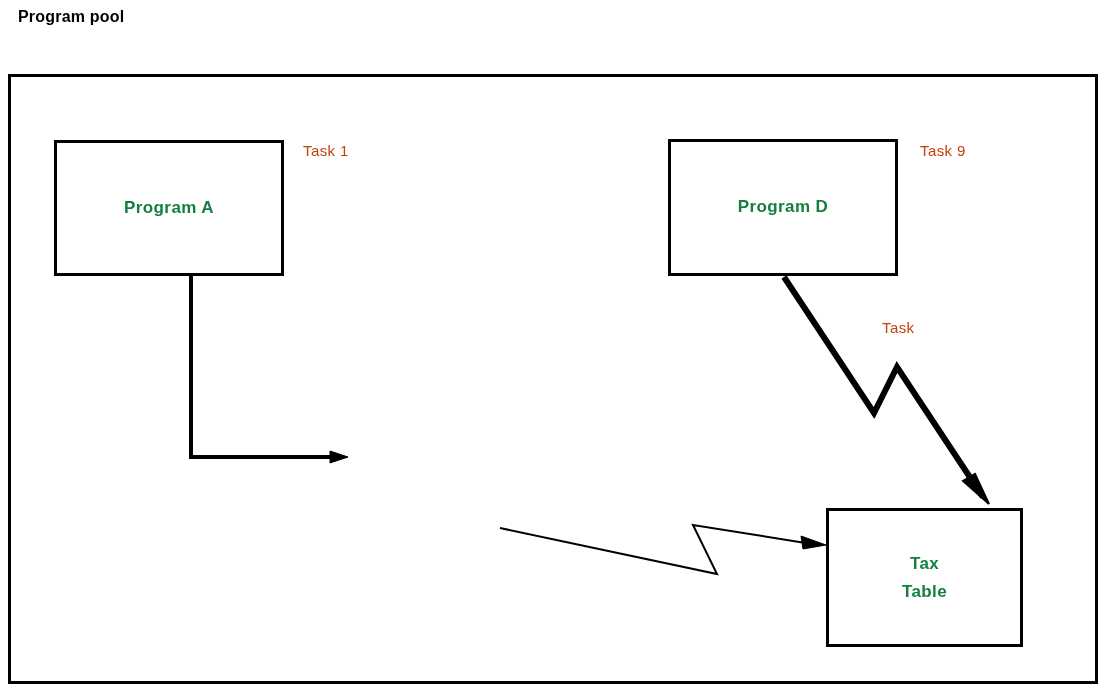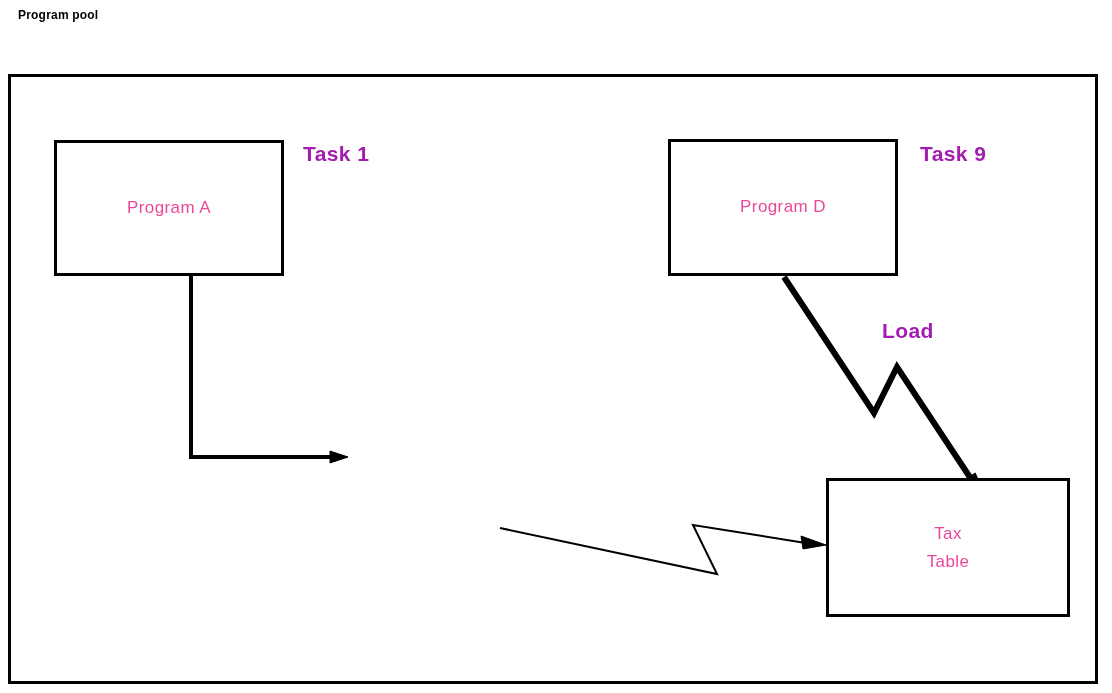--- a/index.html
+++ b/index.html
@@ -14,21 +14,21 @@
     position: relative;
     width: 1112px;
     height: 693px;
     background: #ffffff;
     overflow: hidden;
   }
   .title {
     position: absolute;
     left: 18px;
     top: 8px;
-    font-size: 12px;
+    font-size: 16px;
     font-weight: bold;
     color: #000000;
     letter-spacing: 0.2px;
     white-space: nowrap;
   }
   .frame {
     position: absolute;
     left: 8px;
     top: 74px;
     width: 1090px;
@@ -40,40 +40,40 @@
   .node {
     position: absolute;
     border: 3px solid #000000;
     box-sizing: border-box;
     background: #ffffff;
     display: flex;
     align-items: center;
     justify-content: center;
     text-align: center;
     font-size: 17px;
-    font-weight: normal;
-    color: #ec4899;
+    font-weight: bold;
+    color: #15803d;
     letter-spacing: 0.4px;
     line-height: 1.45;
   }
   .node-label {
     display: block;
     white-space: pre-line;
   }
   #node-program-a { left: 54px;  top: 140px; width: 230px; height: 136px; }
   #node-program-d { left: 668px; top: 139px; width: 230px; height: 137px; }
   #node-program-b { left: 348px; top: 390px; width: 231px; height: 138px; }
-  #node-tax-table { left: 826px; top: 478px; width: 244px; height: 139px; }
+  #node-tax-table { left: 826px; top: 508px; width: 197px; height: 139px; }
   #node-tax-table .node-label { line-height: 1.6; }
 
   .side-label {
     position: absolute;
-    font-size: 21px;
-    font-weight: bold;
-    color: #a21caf;
+    font-size: 15px;
+    font-weight: normal;
+    color: #c2410c;
     letter-spacing: 0.4px;
     white-space: nowrap;
   }
   #label-task-1 { left: 303px; top: 142px; }
   #label-task-2 { left: 920px; top: 142px; }
   #label-load   { left: 882px; top: 319px; }
 
   svg.edges {
     position: absolute;
     left: 0;
@@ -122,15 +122,15 @@
 
   <div class="node" id="node-tax-table">
     <span class="node-label">Tax
 Table</span>
   </div>
 
   <div class="side-label" id="label-task-1">Task 1</div>
 
   <div class="side-label" id="label-task-2">Task 9</div>
 
-  <div class="side-label" id="label-load">Load</div>
+  <div class="side-label" id="label-load">Task</div>
 
 </div>
 
 </body></html>

